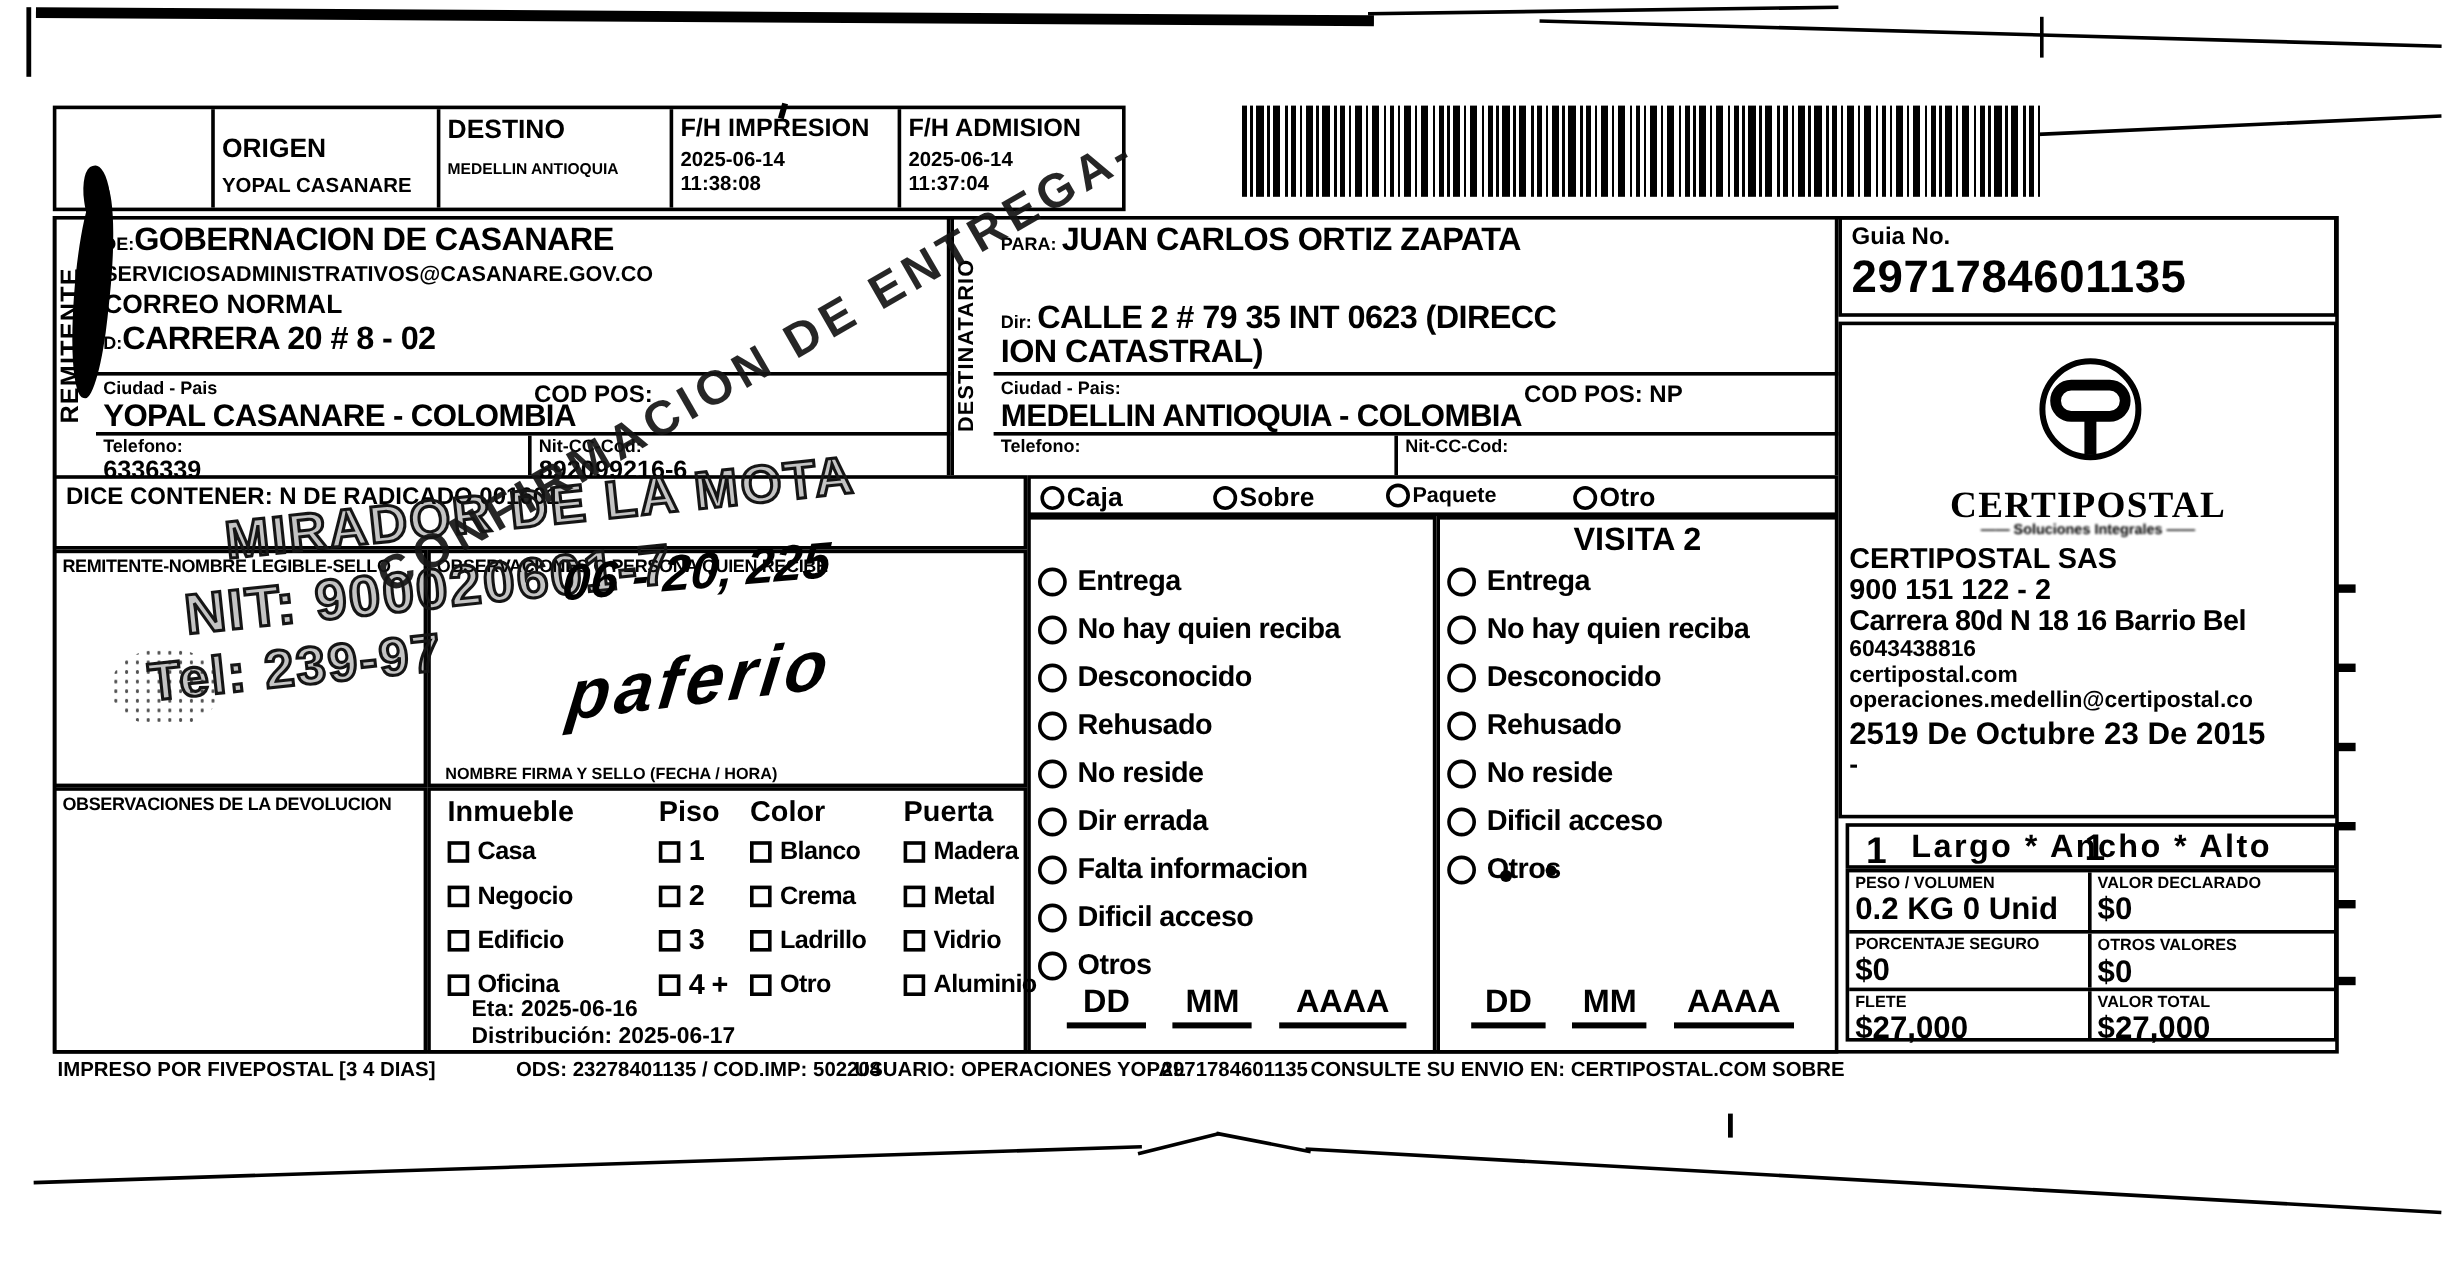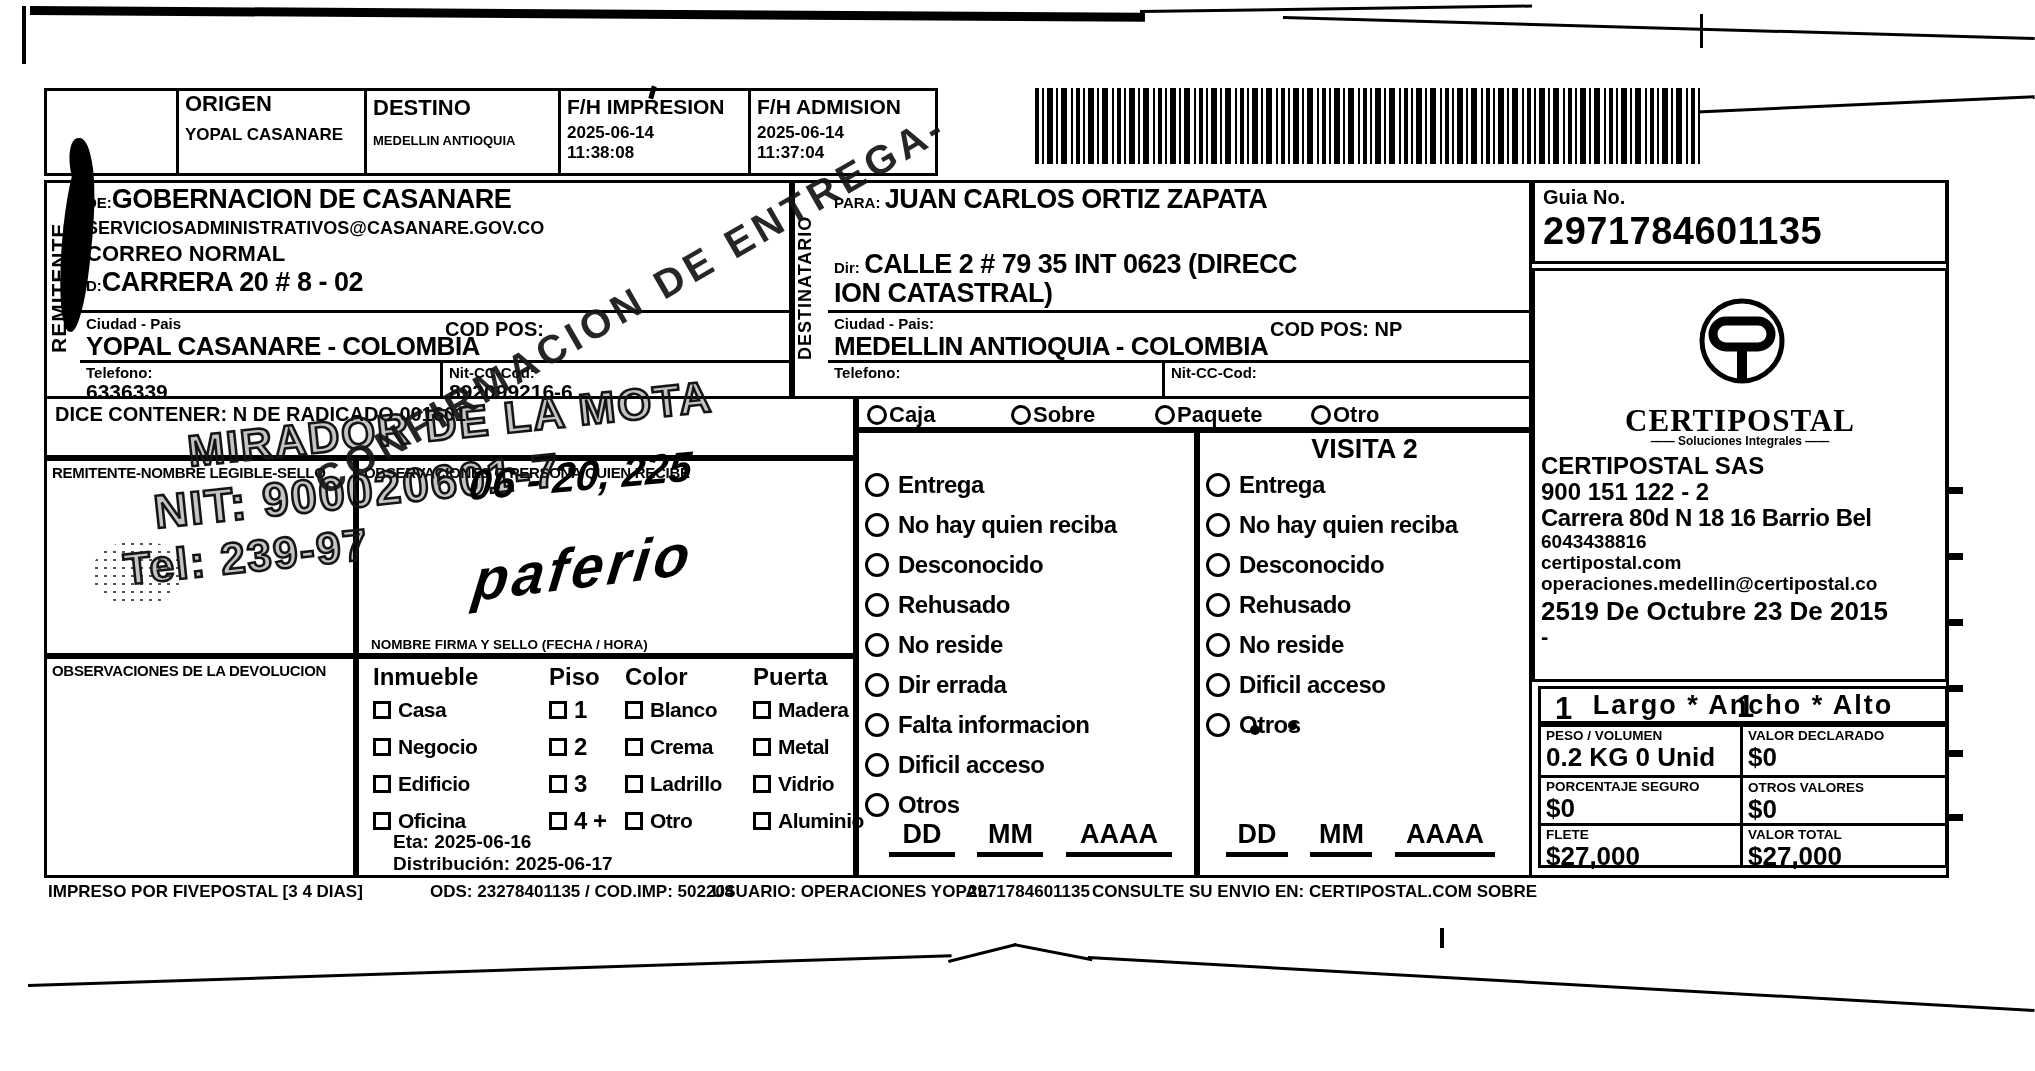--- a/index.html
+++ b/index.html
@@ -44,21 +44,21 @@
 <div class="ink" style="left:650px;top:86px;width:5px;height:13px;transform:rotate(16deg);"></div>
 <div class="ink" style="left:1947px;top:487px;width:16px;height:7px;"></div>
 <div class="ink" style="left:1947px;top:553px;width:16px;height:7px;"></div>
 <div class="ink" style="left:1947px;top:619px;width:16px;height:7px;"></div>
 <div class="ink" style="left:1947px;top:685px;width:16px;height:7px;"></div>
 <div class="ink" style="left:1947px;top:750px;width:16px;height:7px;"></div>
 <div class="ink" style="left:1947px;top:814px;width:16px;height:7px;"></div>
 
 <div class="box" style="left:44px;top:88px;width:894px;height:88px;display:flex;">
   <div style="width:132px;border-right:3px solid #000;"></div>
-  <div style="width:188px;border-right:3px solid #000;padding:0 6px;">
+  <div style="width:188px;border-right:3px solid #000;padding:20px 6px;">
     <div style="font-size:22px;">ORIGEN</div>
     <div style="font-size:17px;margin-top:8px;">YOPAL CASANARE</div>
   </div>
   <div style="width:194px;border-right:3px solid #000;padding:4px 6px;">
     <div style="font-size:22px;">DESTINO</div>
     <div style="font-size:13px;margin-top:12px;">MEDELLIN ANTIOQUIA</div>
   </div>
   <div style="width:190px;border-right:3px solid #000;padding:4px 6px;">
     <div style="font-size:21px;">F/H IMPRESION</div>
     <div style="font-size:17px;margin-top:4px;">2025-06-14</div>
@@ -194,21 +194,21 @@
   <div class="abs" style="left:8px;top:3px;display:flex;align-items:center;gap:2px;">
       <span class="radio"></span>
       <span style="font-size:22px;">Caja</span>
     </div>
   <div class="abs" style="left:152px;top:3px;display:flex;align-items:center;gap:2px;">
       <span class="radio"></span>
       <span style="font-size:22px;">Sobre</span>
     </div>
   <div class="abs" style="left:296px;top:3px;display:flex;align-items:center;gap:2px;">
       <span class="radio"></span>
-      <span style="font-size:22px;text-align:center;">Paquete</span>
+      <span style="font-size:18px;text-align:center;">Paquete</span>
     </div>
   <div class="abs" style="left:452px;top:3px;display:flex;align-items:center;gap:2px;">
       <span class="radio"></span>
       <span style="font-size:22px;">Otro</span>
     </div>
 </div>
 
 <div class="box" style="left:44px;top:458px;width:312px;height:198px;padding:3px 5px;">
   <div style="font-size:15px;letter-spacing:-0.3px;">REMITENTE-NOMBRE LEGIBLE-SELLO</div>
 </div>

